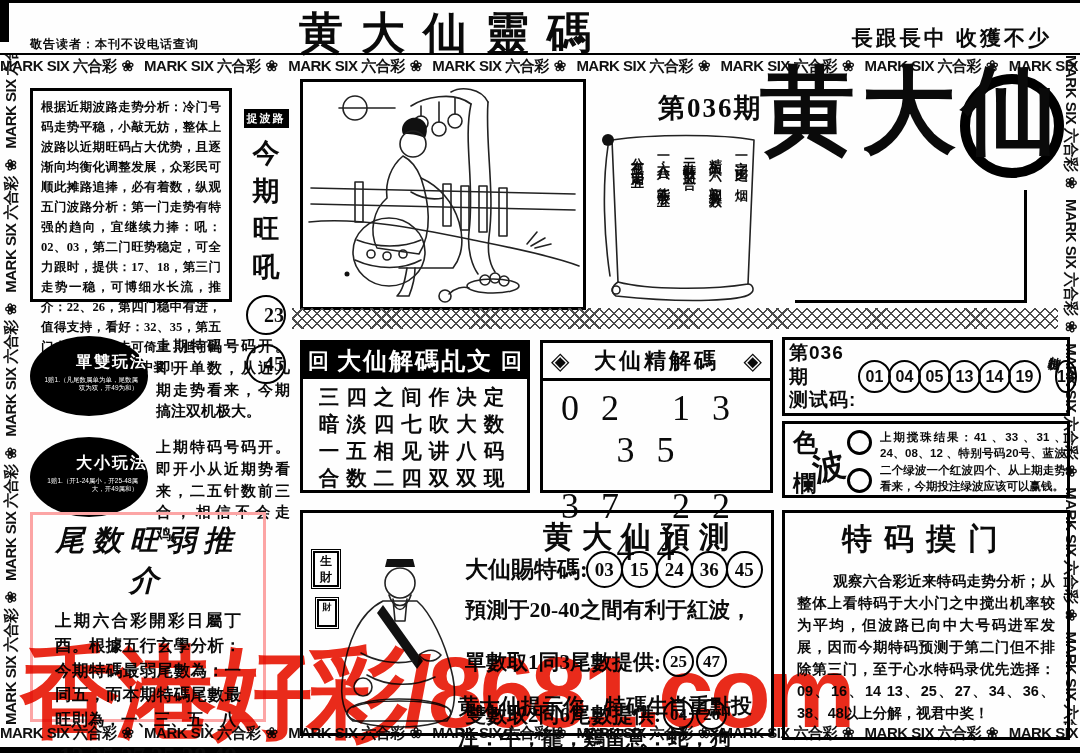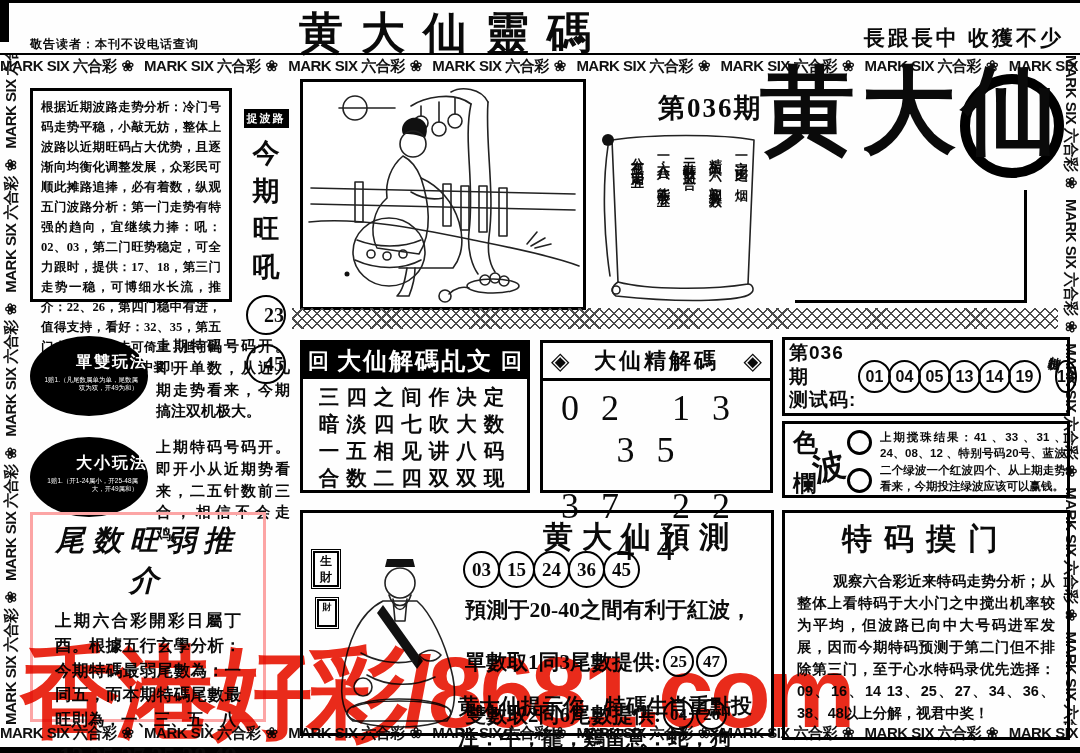--- a/index.html
+++ b/index.html
@@ -9,21 +9,21 @@
     position:relative; width:1080px; height:753px; margin:0 auto;
     background:#fefefe; color:#0a0a0a; overflow:hidden;
   }
 
   
   #top-line { position:absolute; left:0; top:0; width:1080px; height:3px; background:#000; }
   #corner-square { position:absolute; left:0; top:0; width:9px; height:42px; background:#000; }
   #reader-notice { position:absolute; left:30px; top:36px; font-size:12px; font-weight:bold; letter-spacing:1px; }
   #masthead-title { position:absolute; left:0; top:4px; width:908px; text-align:center;
     font-family:"Liberation Serif", serif; font-size:44px; font-weight:bold; letter-spacing:18px; }
-  #masthead-slogan { position:absolute; right:16px; top:24px; font-size:21px; font-weight:bold; letter-spacing:3px;
+  #masthead-slogan { position:absolute; right:28px; top:24px; font-size:21px; font-weight:bold; letter-spacing:3px;
     font-family:"Liberation Serif", serif; }
   #header-rule { position:absolute; left:0; top:53px; width:1080px; height:2px; background:#000; }
 
   
   .strip { white-space:nowrap; overflow:hidden; font-weight:bold; color:#111; }
   .strip-unit { margin-right:10px; }
   .strip-text { font-size:15px; letter-spacing:-0.5px; font-stretch:condensed; }
   .strip-flower { font-size:15px; margin-left:5px; }
   #strip-top    { position:absolute; left:0;  top:57px;  width:1080px; height:20px; }
   #strip-bottom { position:absolute; left:0;  top:724px; width:1080px; height:20px; }
@@ -388,20 +388,21 @@
       <path class="fl" d="M60,48 L100,104 L94,112 L54,56 Z"></path>
       <path class="ln" d="M38,96 C52,104 72,108 90,104"></path>
       <path class="ln" d="M44,118 C64,130 92,130 112,120"></path>
       <ellipse class="ln" cx="76" cy="156" rx="52" ry="14"></ellipse>
       <path class="ln" d="M30,150 C50,142 102,142 122,150"></path>
       <circle class="ln" cx="40" cy="130" r="9"></circle>
       <path class="ln" d="M96,98 C104,92 112,92 118,98 C112,106 102,106 96,98 Z"></path>
     </svg>
     <div id="predict-lines">
       <div class="predict-line" id="give-line">
+        <span class="predict-label">大仙賜特碼:</span>
         <span><span class="num-circle">03</span><span class="num-circle">15</span><span class="num-circle">24</span><span class="num-circle">36</span><span class="num-circle">45</span></span>
       </div>
       <div id="wave-line">預測于20-40之間有利于紅波，</div>
       <div class="predict-line" id="odd-line">
         <span class="predict-label">單數取1同3尾數提供:</span>
         <span><span class="num-circle">25</span><span class="num-circle">47</span></span>
       </div>
       <div class="predict-line" id="even-line">
         <span class="predict-label">雙數取2同6尾數提供:</span>
         <span><span class="num-circle">04</span><span class="num-circle">26</span></span>

